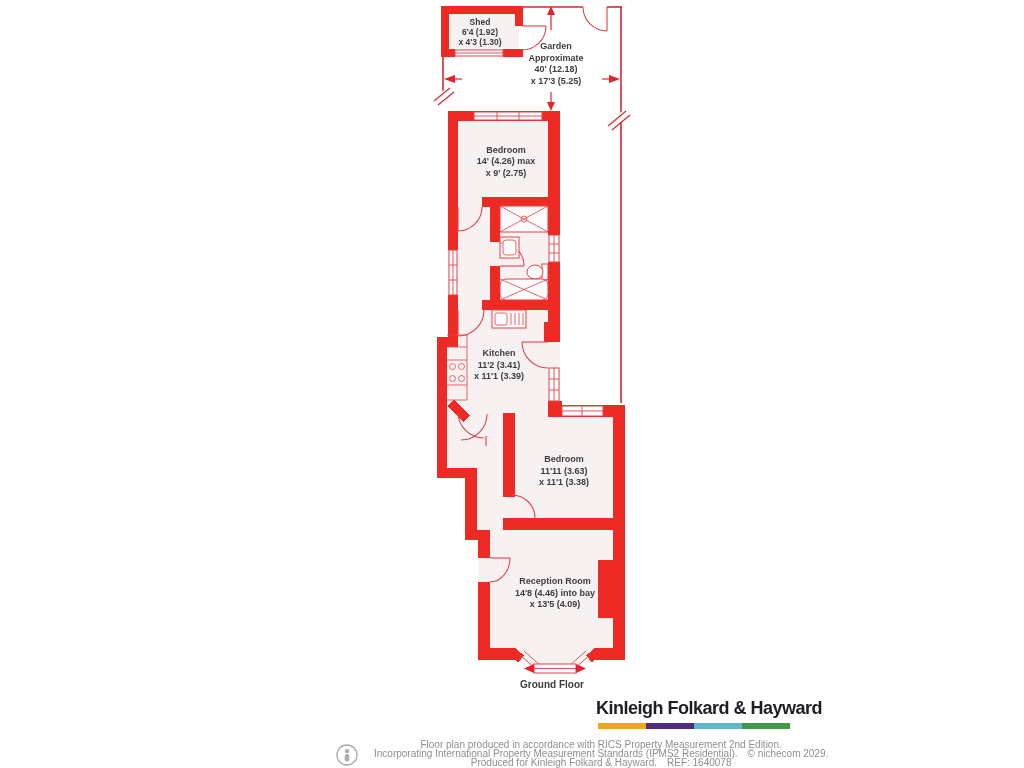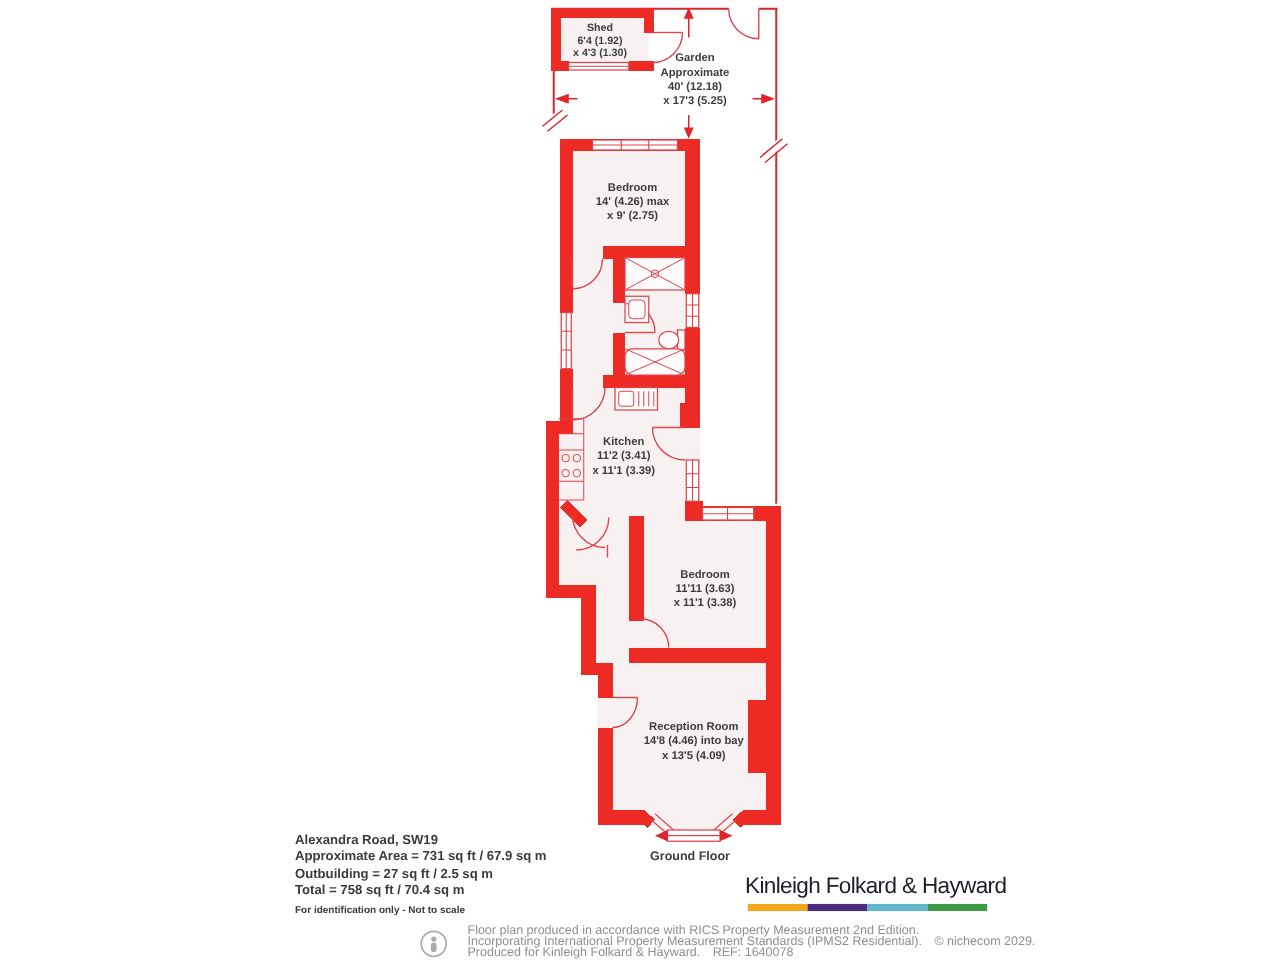--- a/index.html
+++ b/index.html
@@ -1,17 +1,17 @@
 <!DOCTYPE html>
 <html><head>
 <meta charset="utf-8">
 <style>
   html,body{margin:0;padding:0;background:#ffffff;}
   .page{position:relative;width:1024px;height:768px;background:#fff;overflow:hidden;
-        font-family:"Liberation Sans",sans-serif;}
+        font-family:"Liberation Sans",sans-serif;text-align:center;}
   svg text{font-family:"Liberation Sans",sans-serif;}
 
   
   .plan{position:absolute;left:0;top:0;}
   .wall{fill:#EE2A24;}
   .roomfill{fill:#F7F2F1;}
   .thin{stroke:#D8272E;stroke-width:1.6;fill:none;}
   .arc{stroke:#E1424A;stroke-width:1.1;fill:none;}
   .leaf{stroke:#E1424A;stroke-width:1.1;}
   .win{fill:#ffffff;stroke:#E1424A;stroke-width:1;}
@@ -27,21 +27,21 @@
   .rsmall{font-size:8.5px;}
   .gf{font-size:10px;font-weight:700;fill:#3D3D3D;text-anchor:middle;}
 
   
   .summary{position:absolute;left:236px;top:666px;color:#3B3B3B;font-weight:700;
            font-size:10.5px;line-height:13.4px;white-space:nowrap;}
   .summary .note{font-size:8px;margin-top:1px;}
 
   
   .brand{position:absolute;left:596px;top:698px;}
-  .brand-name{font-size:18px;font-weight:400;color:#1D1D27;letter-spacing:-0.5px;white-space:nowrap;}
+  .brand-name{font-size:18px;font-weight:700;color:#1D1D27;letter-spacing:-0.5px;white-space:nowrap;}
   .brand-bar{display:block;margin-top:4px;margin-left:2px;}
 
   
   .footer-icon{position:absolute;left:335px;top:743px;}
   .footer-text{position:absolute;left:374px;top:740px;color:#8F8F8F;font-size:10px;
                line-height:9px;white-space:nowrap;}
   .footer-text .sep{display:inline-block;width:10px;}
 </style>
 </head>
 <body>
@@ -231,27 +231,20 @@
       </g>
       <g>
         <text class="rlabel" x="555" y="584">Reception Room</text>
         <text class="rlabel" x="555" y="595.5">14'8 (4.46) into bay</text>
         <text class="rlabel" x="555" y="607">x 13'5 (4.09)</text>
       </g>
       <text class="gf" x="552" y="688">Ground Floor</text>
     </g>
   </svg>
 
-  <div class="summary">
-    <div>Alexandra Road, SW19</div>
-    <div>Approximate Area = 731 sq ft / 67.9 sq m</div>
-    <div>Outbuilding = 27 sq ft / 2.5 sq m</div>
-    <div>Total = 758 sq ft / 70.4 sq m</div>
-    <div class="note">For identification only - Not to scale</div>
-  </div>
 
   <div class="brand">
     <div class="brand-name">Kinleigh Folkard &amp; Hayward</div>
     <svg class="brand-bar" width="192" height="6">
       <rect x="0" y="0" width="48" height="6" fill="#F2A71B"></rect>
       <rect x="48" y="0" width="48" height="6" fill="#4D2E7E"></rect>
       <rect x="96" y="0" width="48" height="6" fill="#5FB8CC"></rect>
       <rect x="144" y="0" width="48" height="6" fill="#3F9A48"></rect>
     </svg>
   </div>

